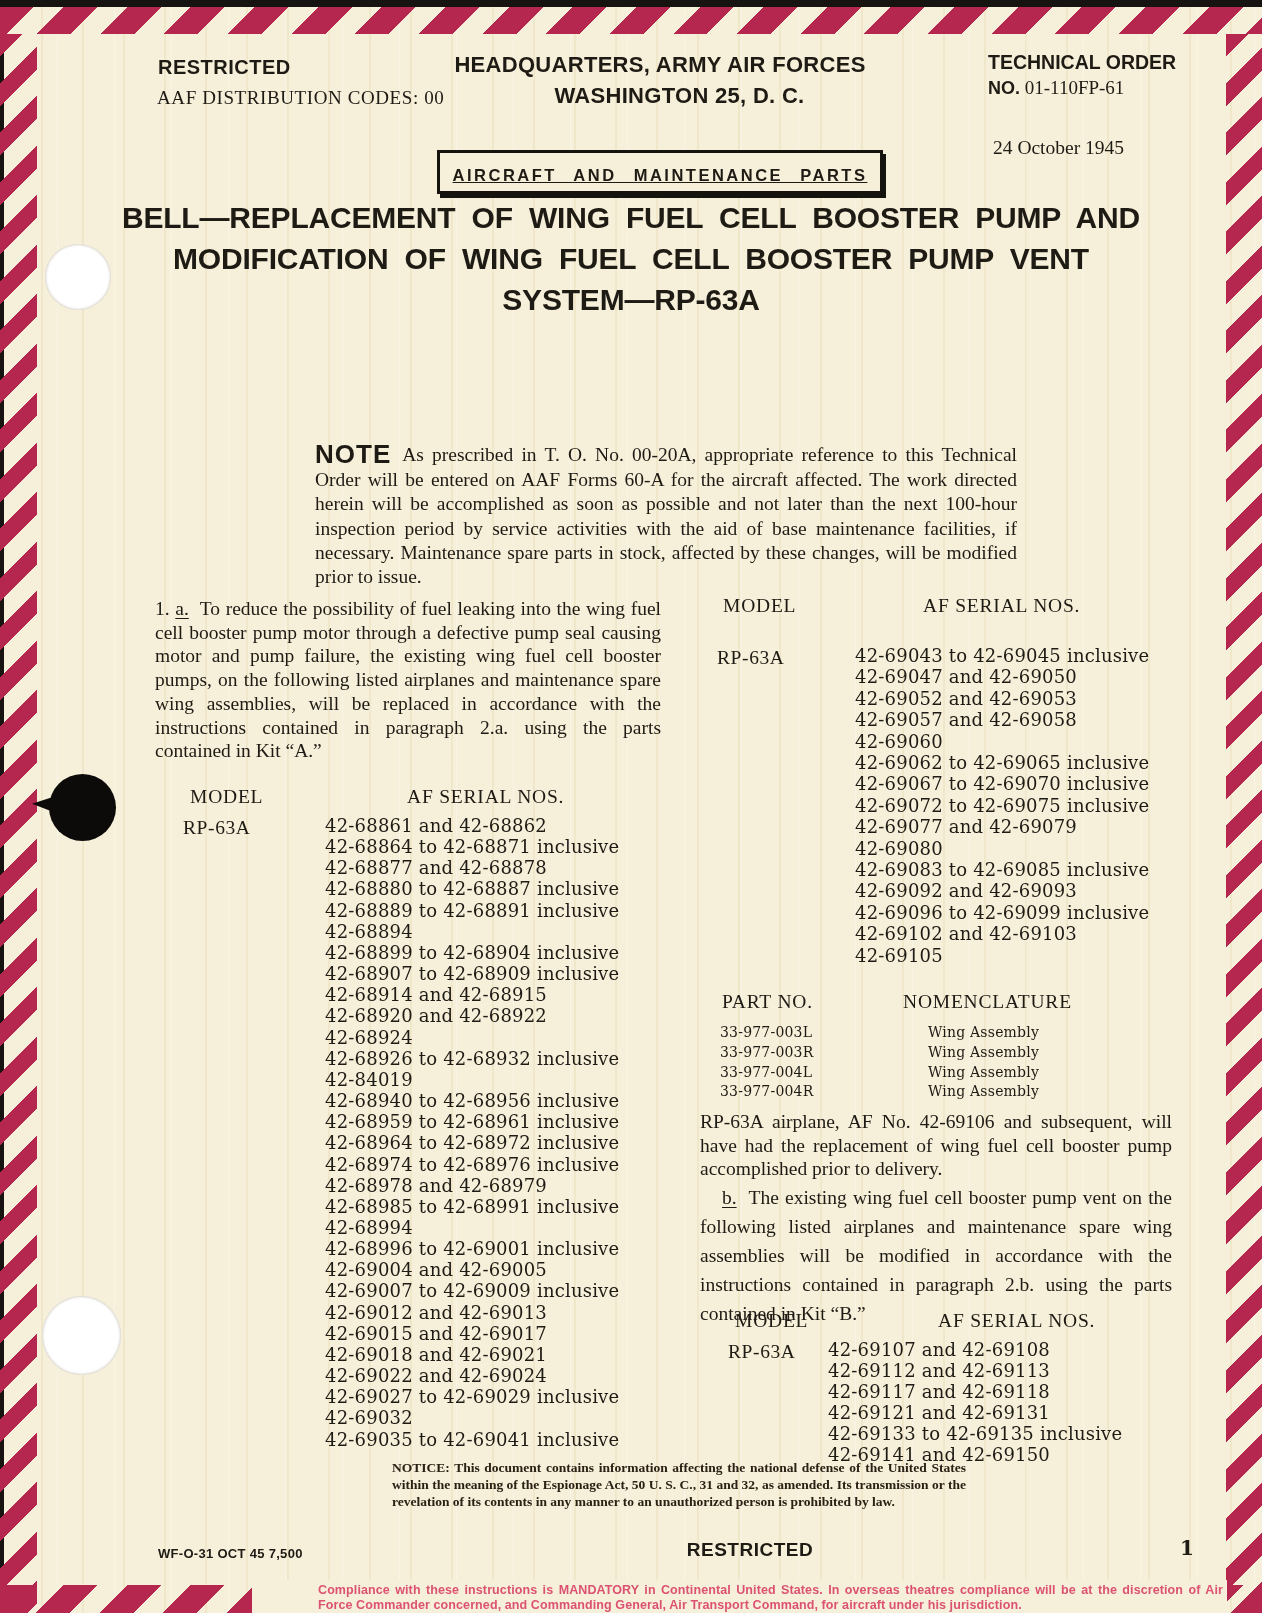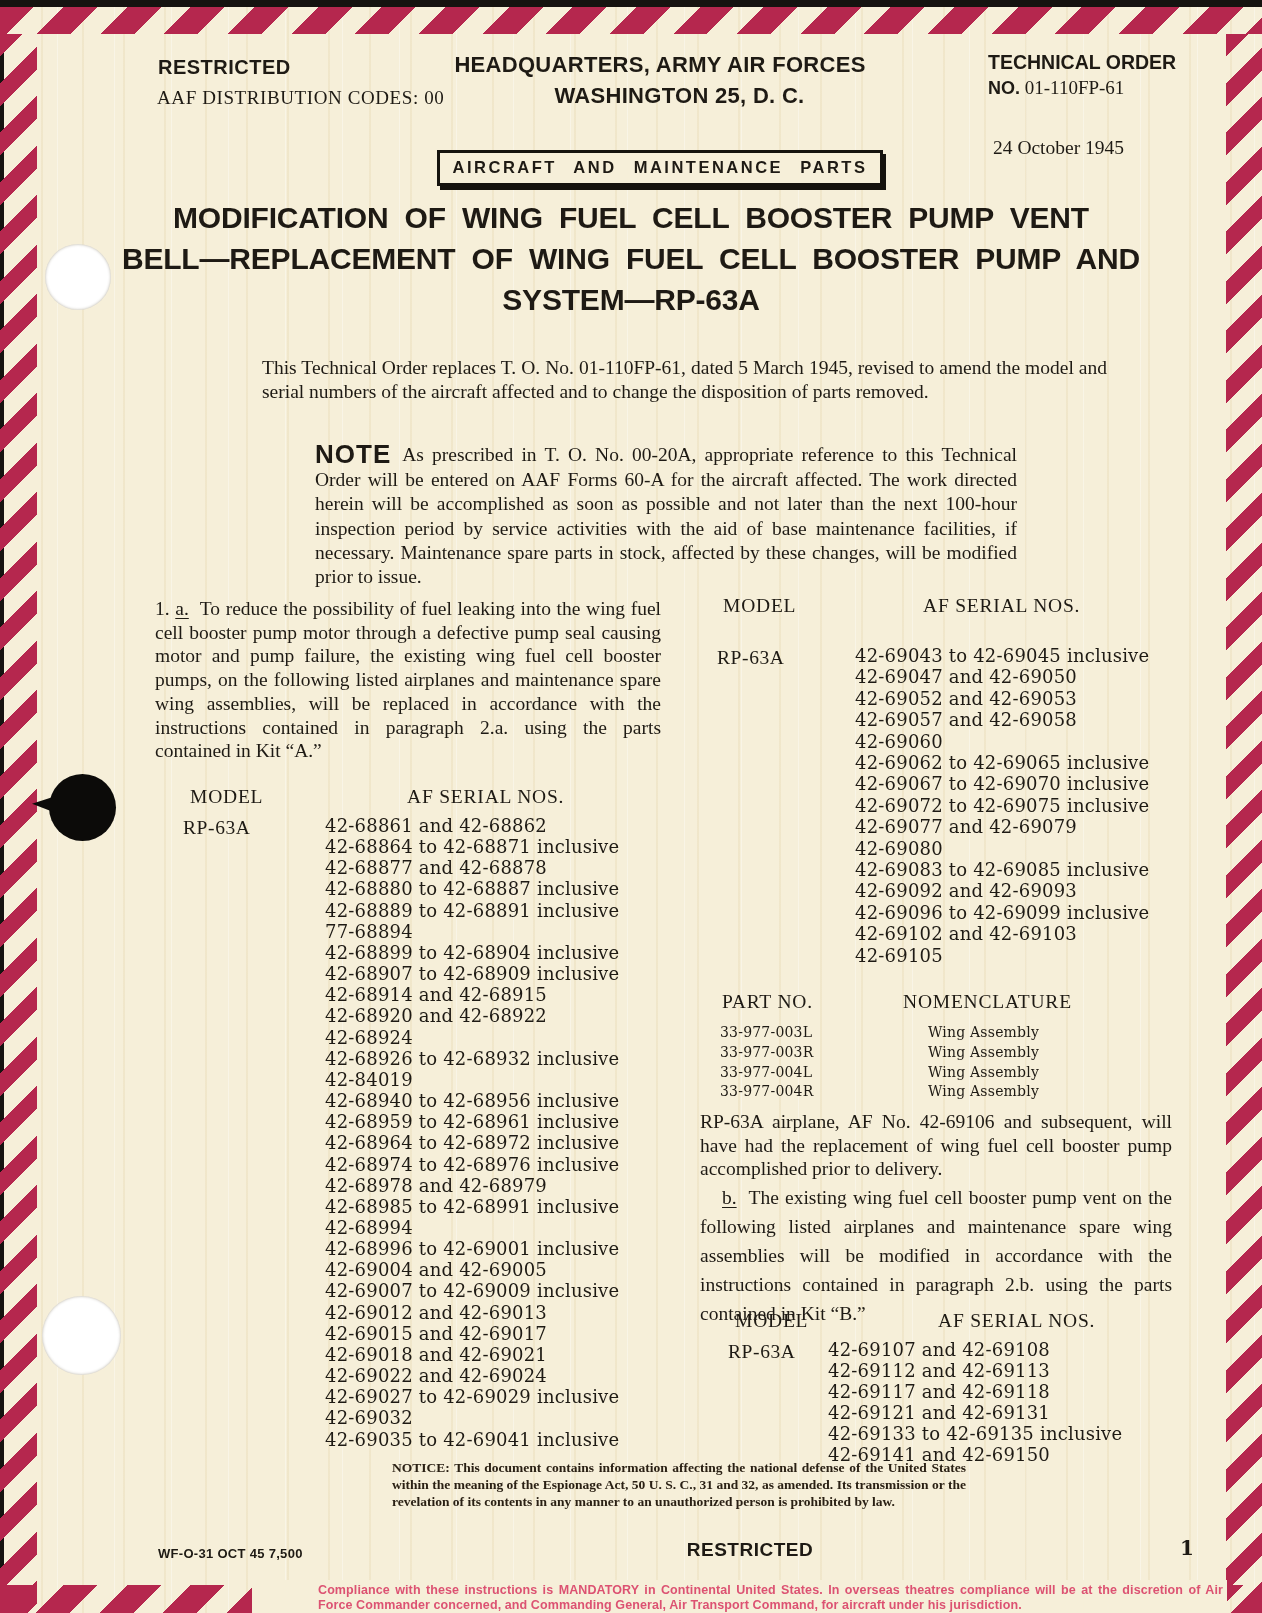--- a/index.html
+++ b/index.html
@@ -43,22 +43,22 @@
   .h-hq1{font:bold 22px/26px "Liberation Sans",sans-serif;letter-spacing:.3px;}
   .h-hq2{font:bold 22px/26px "Liberation Sans",sans-serif;margin-top:5px;letter-spacing:.3px;padding-left:39px;}
   .h-to{left:988px;top:51px;width:230px;}
   .h-to-label{font:bold 19.5px/23px "Liberation Sans",sans-serif;}
   .h-to-no{margin-top:3px;font-size:19px;}
   .h-to-no b{font-family:"Liberation Sans",sans-serif;font-size:18px;text-align:center;}
   .h-date{left:993px;top:137px;font-size:19.5px;}
 
   .category-wrap{left:380px;top:150px;width:560px;display:flex;justify-content:center;}
   .category-box{border:3px solid #15130e;box-shadow:3px 4px 0 0 #15130e;background:#f6efd9;
-    padding:4px 13px 6px;font:bold 16.5px/20px "Liberation Sans",sans-serif;
-    letter-spacing:2.5px;word-spacing:10px;}
+    padding:12px 13px 6px;font:bold 16.5px/20px "Liberation Sans",sans-serif;
+    letter-spacing:2.5px;word-spacing:10px;text-decoration:underline;}
 
   .title{left:100px;top:197px;width:1062px;text-align:center;
     font:bold 30px/41px "Liberation Sans",sans-serif;letter-spacing:-0.2px;word-spacing:8px;}
 
   .intro{left:262px;top:356px;width:845px;font-size:19.5px;line-height:23.6px;text-align:justify;}
   .note{left:315px;top:437px;width:702px;font-size:19.5px;line-height:24.3px;text-align:justify;}
   .note-label{font:bold 26px "Liberation Sans",sans-serif;letter-spacing:1px;margin-right:11px;
     position:relative;top:2px;}
 
   .p1a{left:155px;top:597px;width:506px;font-size:19.5px;line-height:23.7px;text-align:justify;}
@@ -139,46 +139,45 @@
     <div class="h-to-no"><b>NO.</b> <span>01-110FP-61</span></div>
   </div>
 
   <div class="abs h-date">24 October 1945</div>
 
   <div class="abs category-wrap">
     <div class="category-box">AIRCRAFT AND MAINTENANCE PARTS</div>
   </div>
 
   <div class="abs title">
+    <div>BELL—REPLACEMENT OF WING FUEL CELL BOOSTER PUMP AND</div>
     <div>MODIFICATION OF WING FUEL CELL BOOSTER PUMP VENT</div>
-    <div>BELL—REPLACEMENT OF WING FUEL CELL BOOSTER PUMP AND</div>
     <div>SYSTEM—RP-63A</div>
   </div>
 
-  <div class="abs intro">This Technical Order replaces T. O. No. 01-110FP-61, dated 5 March 1945, revised to amend the model and serial numbers of the aircraft affected and to change the disposition of parts removed.</div>
   <div class="abs note">
     <span class="note-label">NOTE</span><span>As prescribed in T. O. No. 00-20A, appropriate reference to this Technical Order will be entered on AAF Forms 60-A for the aircraft affected. The work directed herein will be accomplished as soon as possible and not later than the next 100-hour inspection period by service activities with the aid of base maintenance facilities, if necessary. Maintenance spare parts in stock, affected by these changes, will be modified prior to issue.</span>
   </div>
 
   <div class="abs p1a">
     <span>1.</span>
     <span class="u">a.</span>&nbsp;
     <span>To reduce the possibility of fuel leaking into the wing fuel cell booster pump motor through a defective pump seal causing motor and pump failure, the existing wing fuel cell booster pumps, on the following listed airplanes and maintenance spare wing assemblies, will be replaced in accordance with the instructions contained in paragraph 2.a. using the parts contained in Kit “A.”</span>
   </div>
 
   <div class="abs colhead ta-model">MODEL</div>
   <div class="abs colhead ta-serial">AF SERIAL NOS.</div>
   <div class="abs modelval ta-modelval">RP-63A</div>
   <div class="abs serial-list ta-list">
       <div class="serial-line">42-68861 and 42-68862</div>
       <div class="serial-line">42-68864 to 42-68871 inclusive</div>
       <div class="serial-line">42-68877 and 42-68878</div>
       <div class="serial-line">42-68880 to 42-68887 inclusive</div>
       <div class="serial-line">42-68889 to 42-68891 inclusive</div>
-      <div class="serial-line">77-68894</div>
+      <div class="serial-line">42-68894</div>
       <div class="serial-line">42-68899 to 42-68904 inclusive</div>
       <div class="serial-line">42-68907 to 42-68909 inclusive</div>
       <div class="serial-line">42-68914 and 42-68915</div>
       <div class="serial-line">42-68920 and 42-68922</div>
       <div class="serial-line">42-68924</div>
       <div class="serial-line">42-68926 to 42-68932 inclusive</div>
       <div class="serial-line">42-84019</div>
       <div class="serial-line">42-68940 to 42-68956 inclusive</div>
       <div class="serial-line">42-68959 to 42-68961 inclusive</div>
       <div class="serial-line">42-68964 to 42-68972 inclusive</div>

